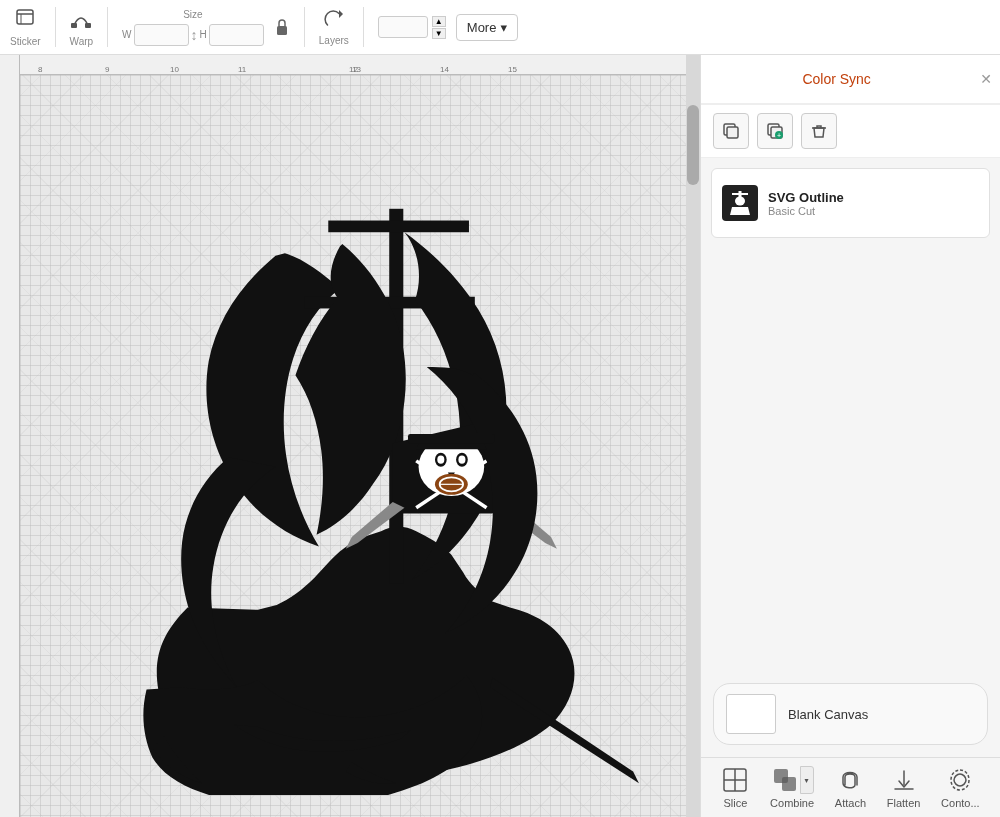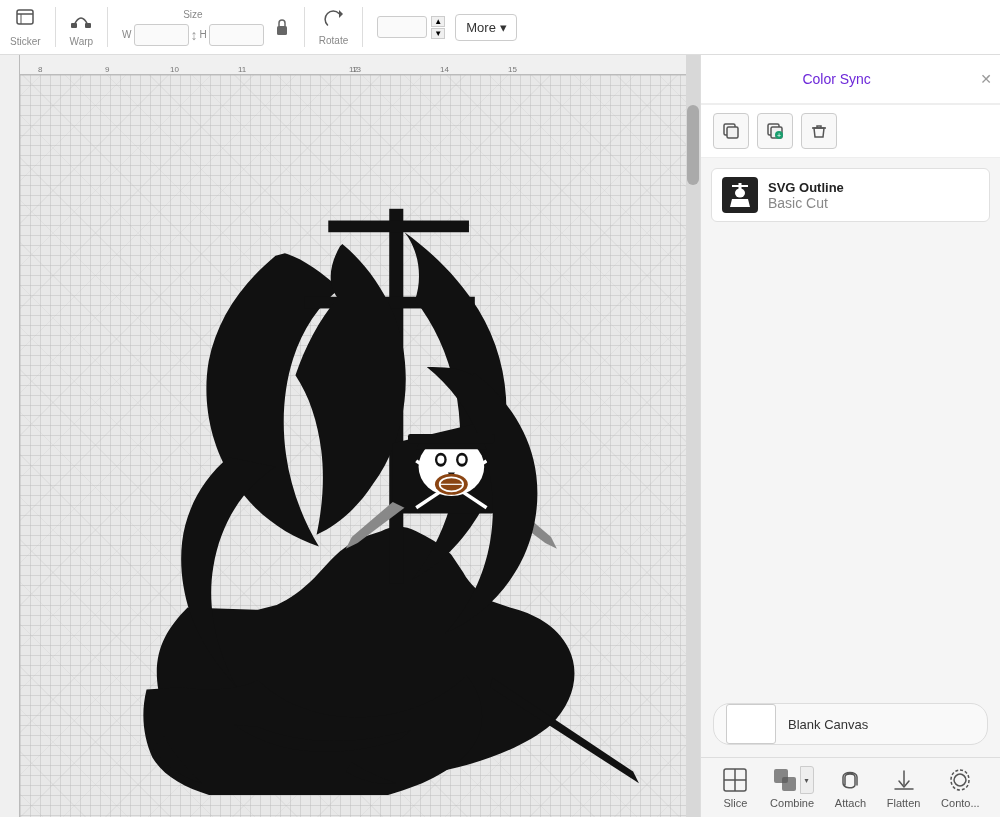--- a/index.html
+++ b/index.html
@@ -181,21 +181,21 @@
       border-bottom: 2px solid #eee;
       height: 50px;
       align-items: center;
     }
     .panel-tab {
       flex: 1;
       text-align: center;
       padding: 14px 10px;
       font-size: 14px;
       cursor: pointer;
-      color: #6d28d9;
+      color: #c2410c;
       border-bottom: 3px solid transparent;
       margin-bottom: -2px;
     }
     .panel-tab.active {
       color: #1a9e6e;
       border-bottom: 3px solid #1a9e6e;
       font-weight: 600;
     }
     .panel-tab-close {
       font-size: 14px;
@@ -227,21 +227,21 @@
     }
 
     
     #layer-list {
       padding: 10px;
     }
     .layer-item {
       display: flex;
       align-items: center;
       gap: 10px;
-      padding: 8px 10px;
+      padding: 16px 10px;
       background: #fff;
       border-radius: 6px;
       border: 1px solid #e0e0e0;
     }
     .layer-thumb {
       width: 36px;
       height: 36px;
       background: #222;
       border-radius: 4px;
       display: flex;
@@ -251,32 +251,32 @@
     }
     .layer-info {
       flex: 1;
     }
     .layer-name {
       font-size: 13px;
       font-weight: 600;
       color: #222;
     }
     .layer-type {
-      font-size: 14px;
+      font-size: 11px;
       color: #888;
     }
 
     
     #blank-canvas-area {
       margin: auto 12px 12px;
       margin-top: auto;
       background: #f9f9f9;
       border: 1px solid #ddd;
       border-radius: 17px;
-      padding: 0 12px;
+      padding: 10px 12px;
       display: flex;
       align-items: center;
       gap: 12px;
     }
     .blank-canvas-thumb {
       width: 50px;
       height: 40px;
       background: #fff;
       border: 1px solid #ccc;
       border-radius: 3px;
@@ -389,21 +389,21 @@
 
   <div class="toolbar-divider"></div>
 
   <div class="toolbar-group">
     <div>
       <svg width="22" height="22" viewBox="0 0 22 22">
         <path d="M16 4.5A7.5 7.5 0 104.5 16" stroke="#555" stroke-width="1.5" fill="none" stroke-linecap="round"></path>
         <polygon points="16,1 20,5 16,9" fill="#555"></polygon>
       </svg>
     </div>
-    <span class="toolbar-label">Rotate</span>
+    <span class="toolbar-label">Layers</span>
   </div>
 
   <div class="toolbar-divider"></div>
 
   <div style="display:flex;align-items:center;gap:4px;">
     <input class="toolbar-input" type="text" value="" style="width: 50px;">
     <div style="display:flex;flex-direction:column;gap:1px;">
       <button style="height:11px;width:14px;font-size:8px;border:1px solid #ccc;background:#f0f0f0;cursor:pointer;padding:0;">▲</button>
       <button style="height:11px;width:14px;font-size:8px;border:1px solid #ccc;background:#f0f0f0;cursor:pointer;padding:0;">▼</button>
     </div>

